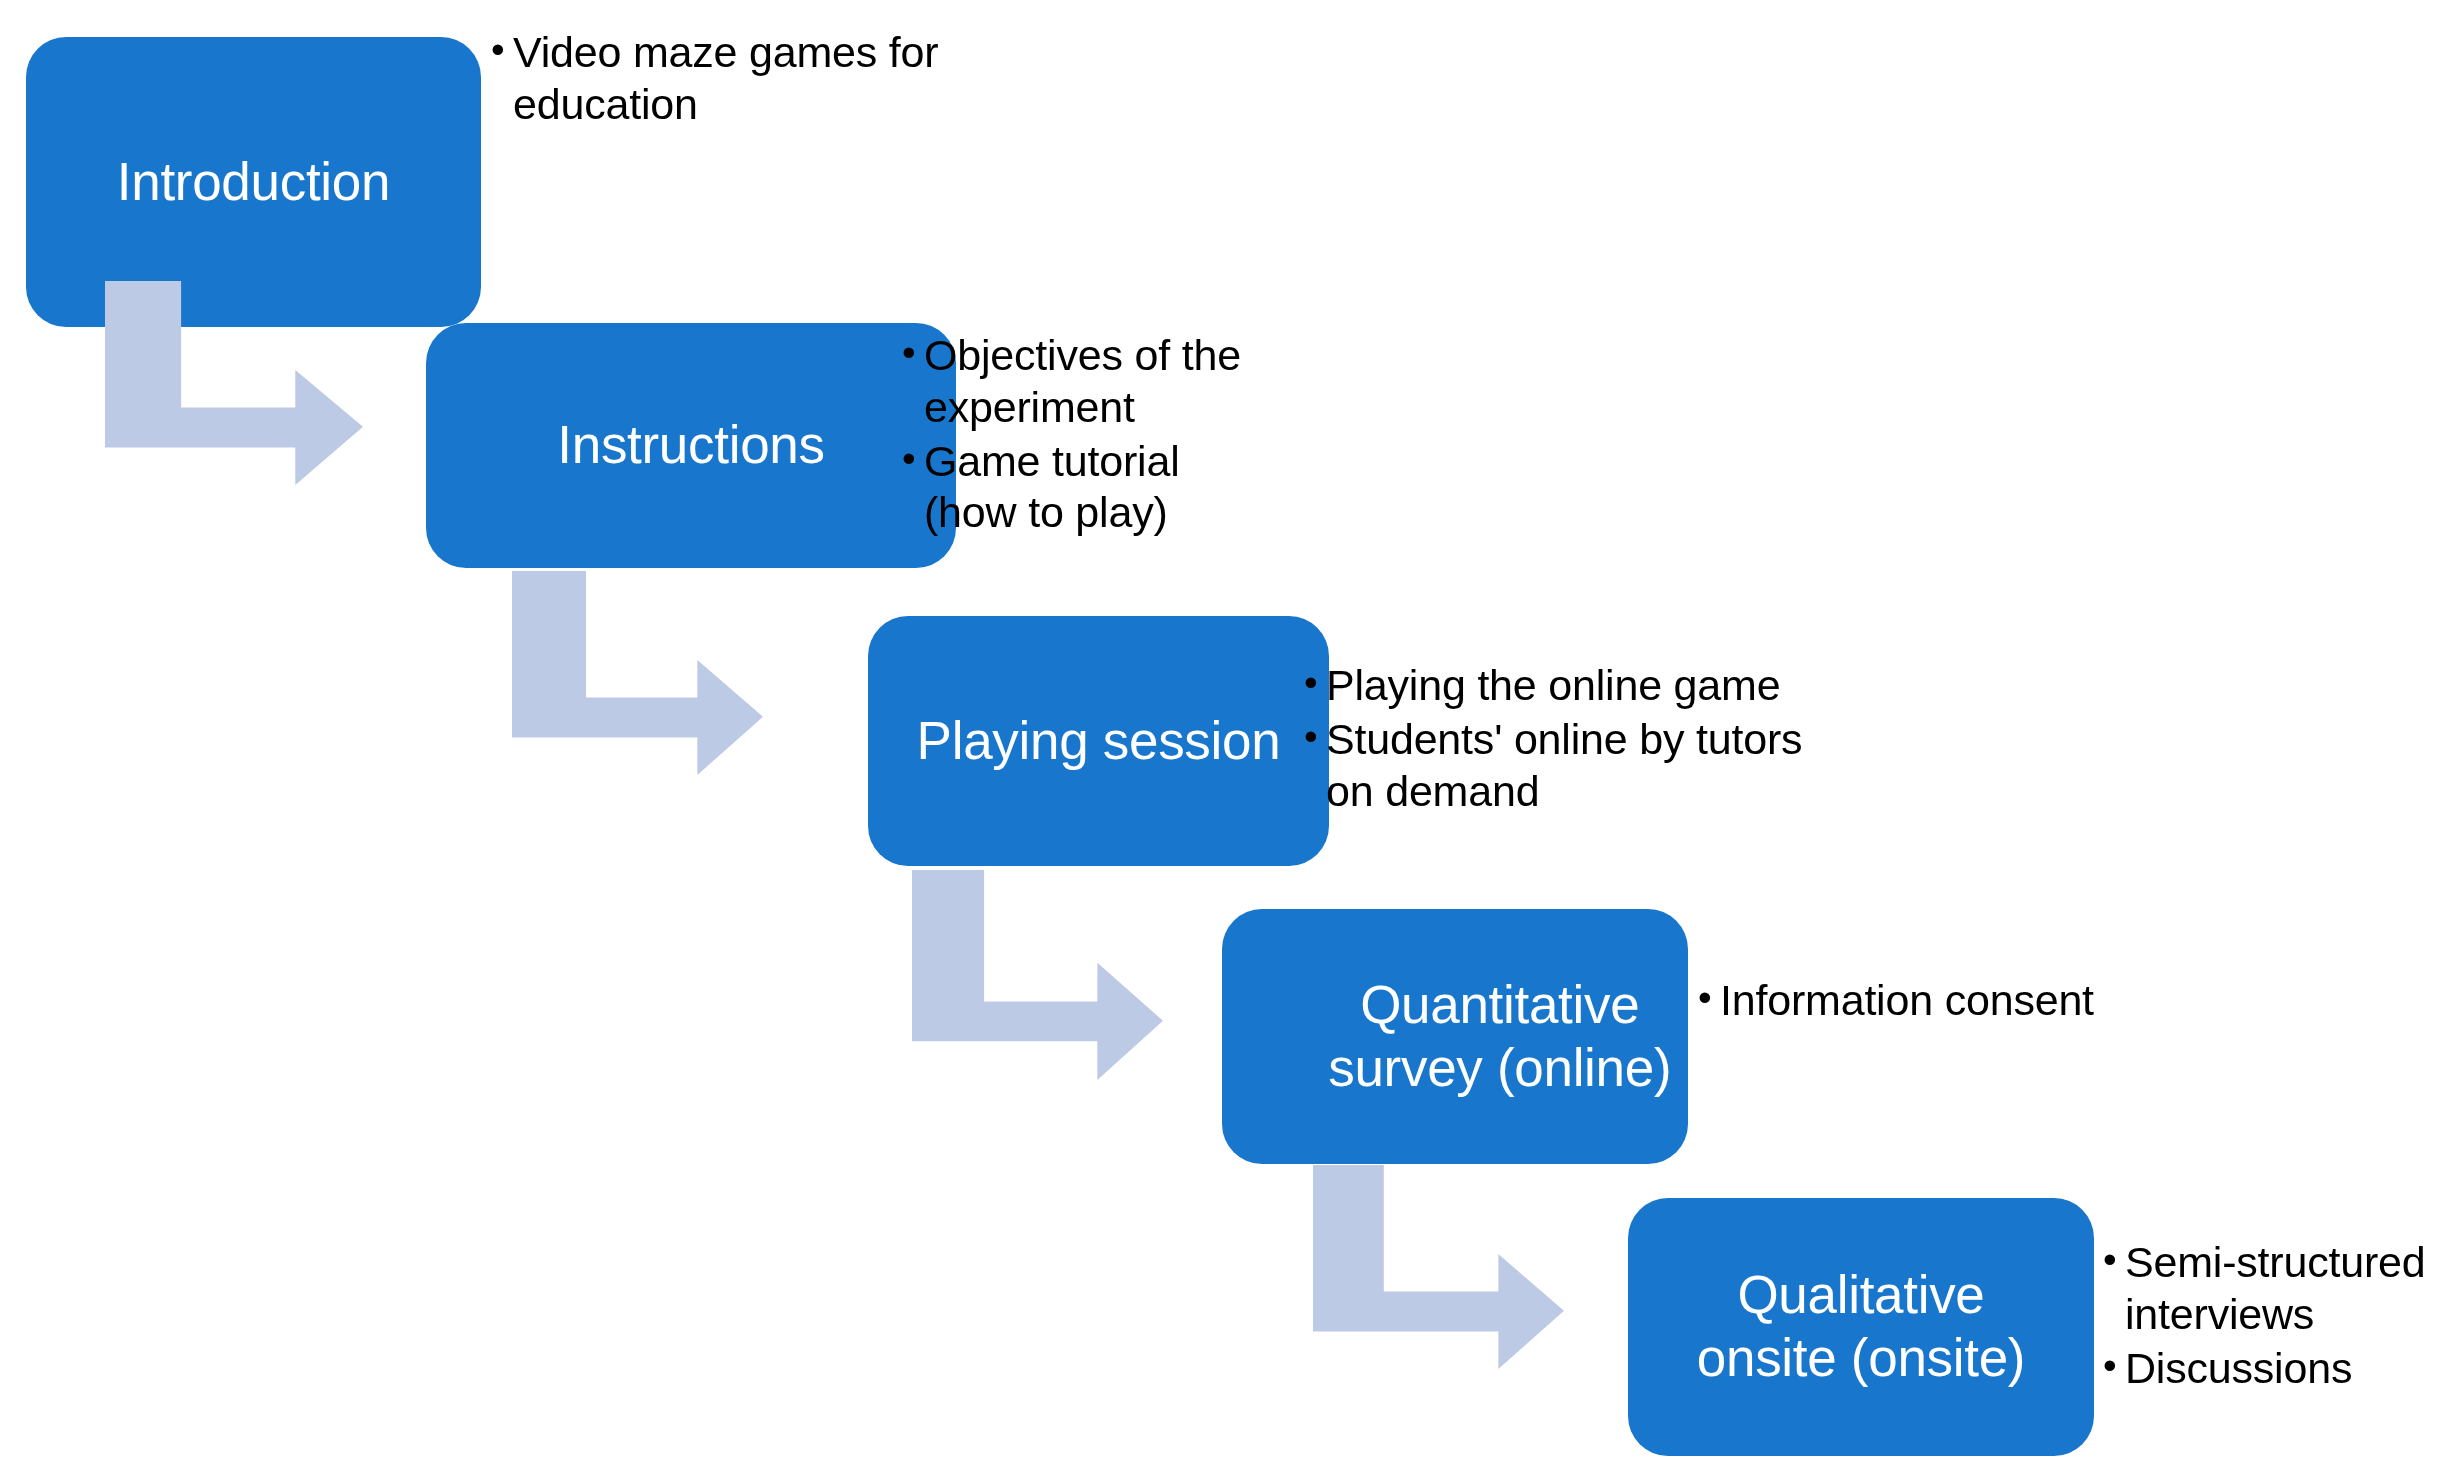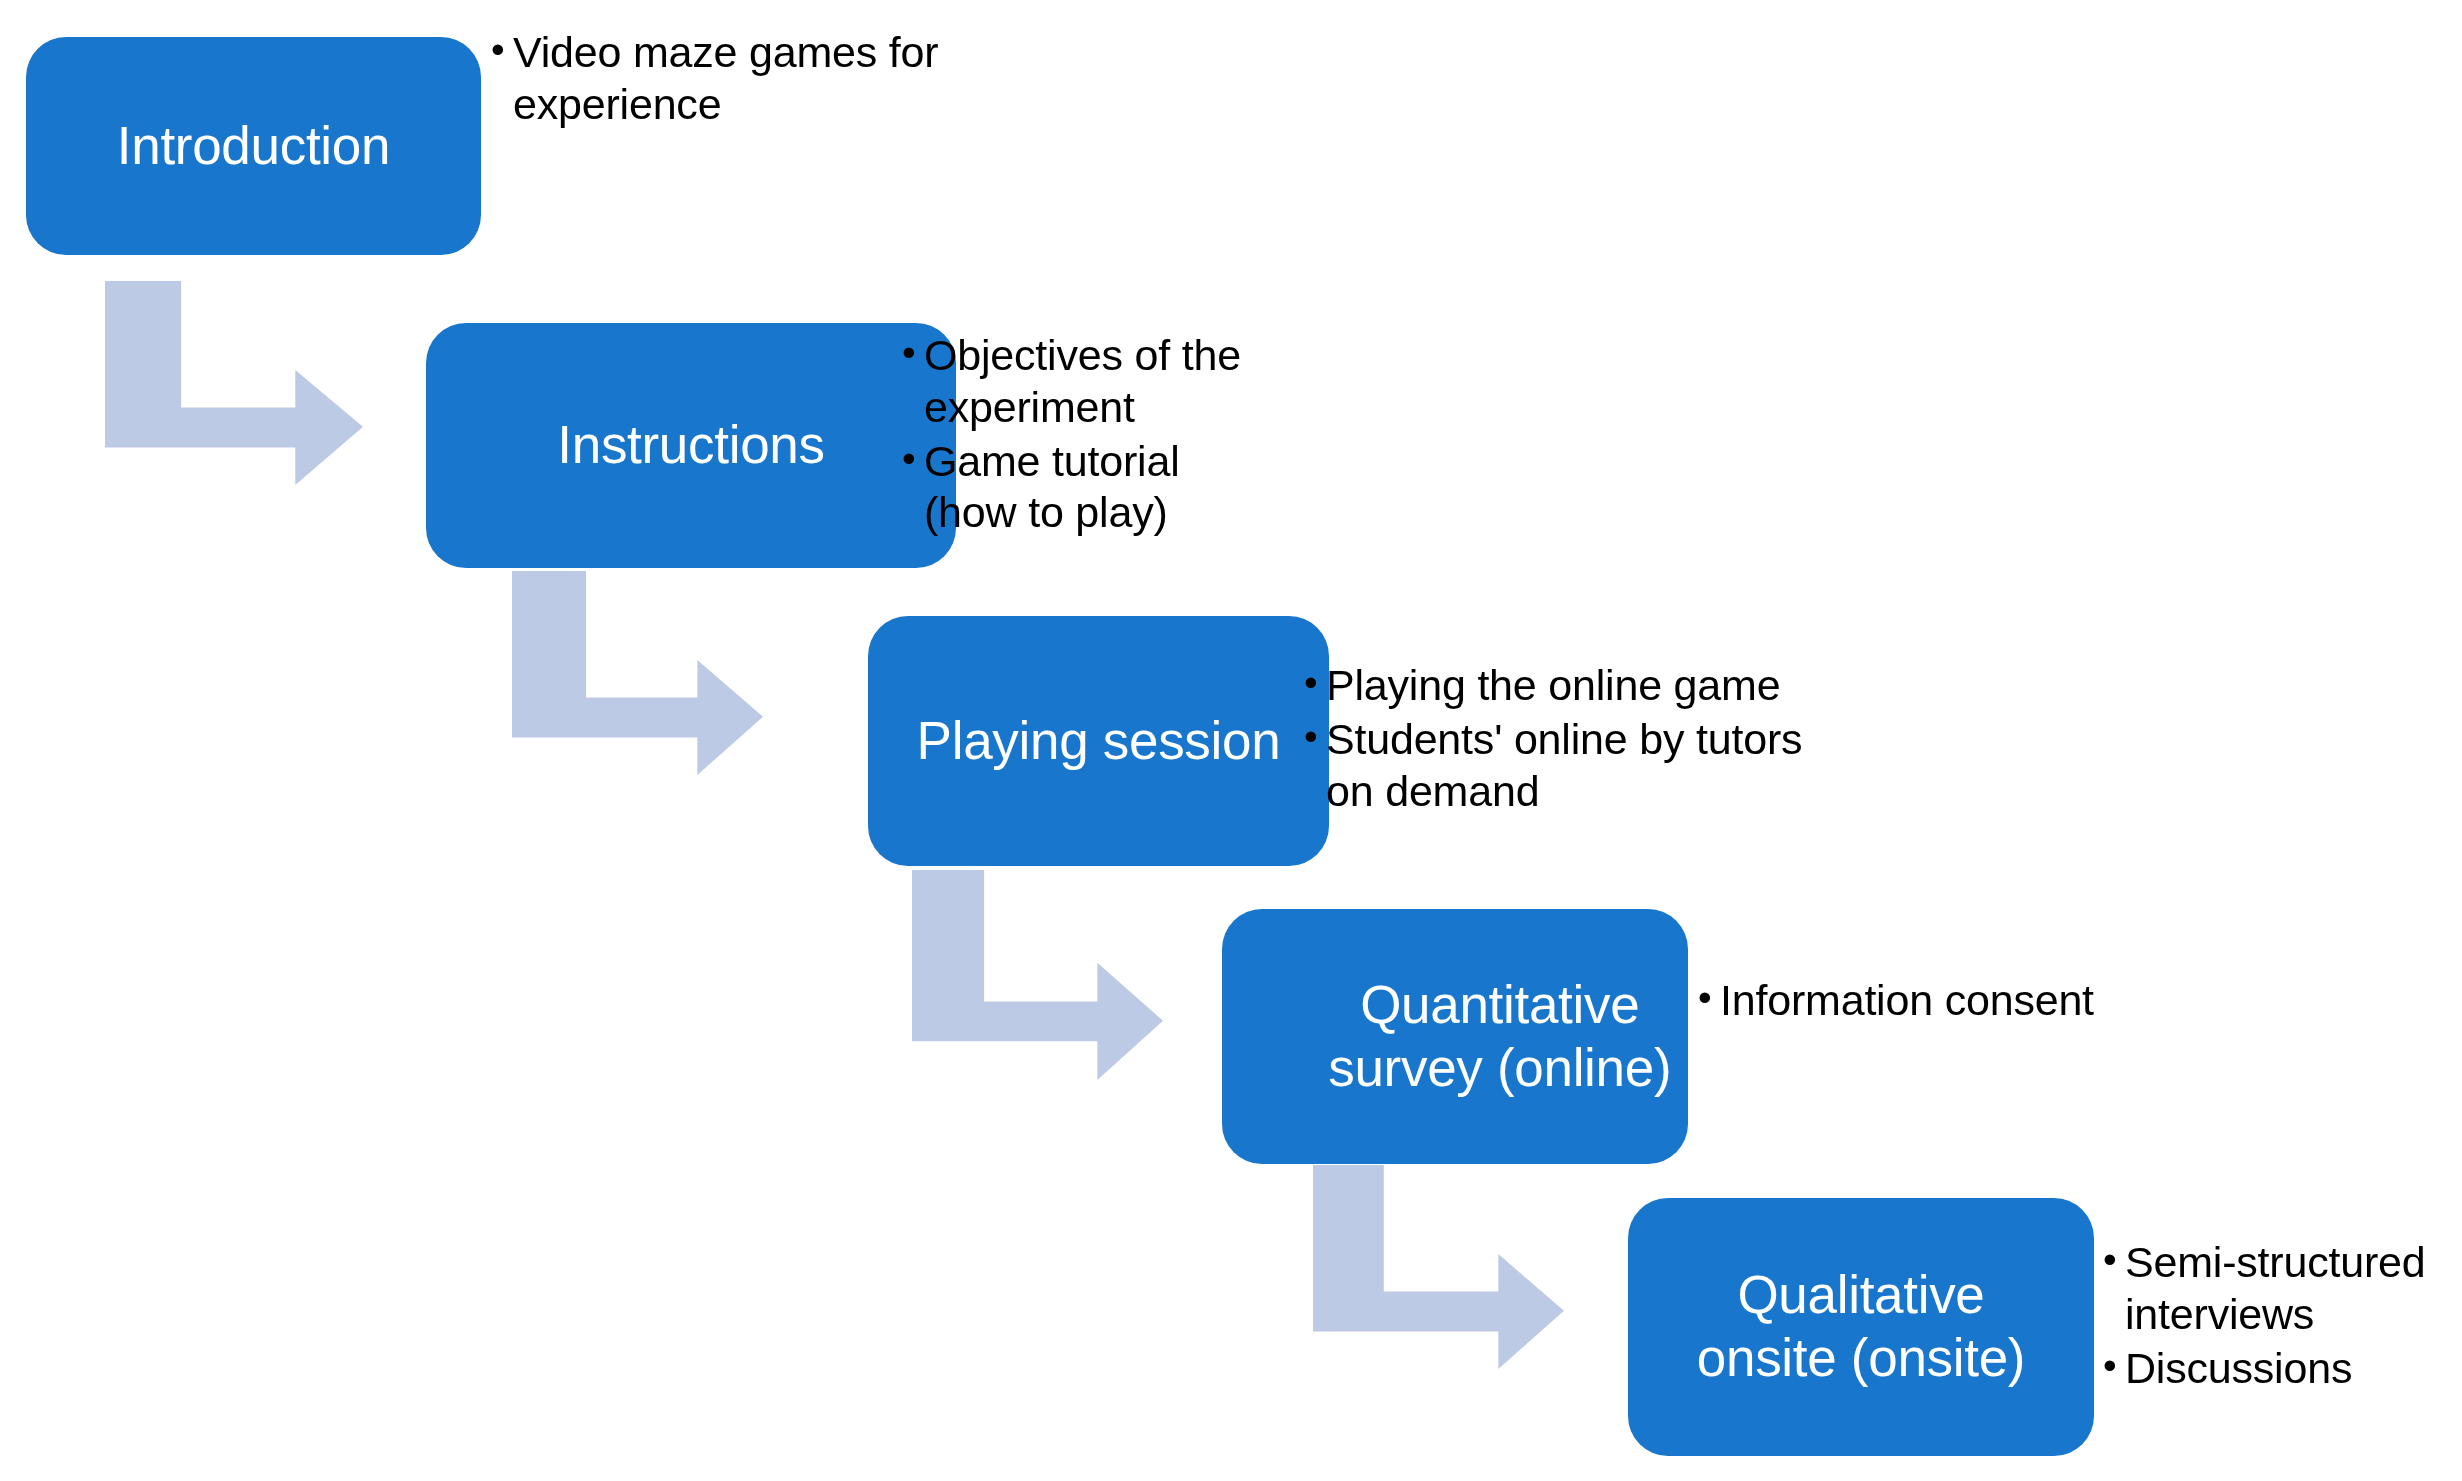--- a/index.html
+++ b/index.html
@@ -55,27 +55,27 @@
 
   
   .arrow{position:absolute;}
   .arrow svg{display:block;width:100%;height:100%;}
 </style>
 </head>
 <body>
 
 <div id="stage">
 
-  <div class="node" style="left:26px;top:37px;width:455px;height:218px;">
+  <div class="node" style="left:26px;top:37px;width:455px;height:290px;">
     <span class="node-label">Introduction</span>
   </div>
 
   <div class="bullets" style="left:491px;top:27px;width:515px;">
     <span class="bullet-item">Video maze games for
-experience</span>
+education</span>
   </div>
 
   <div class="arrow" style="left:105px;top:281px;width:258px;height:213px;">
     <svg viewBox="0 0 400 330" preserveAspectRatio="none">
       <path d="M 0 0 L 118 0 L 118 196 L 295 196 L 295 138 L 400 226 L 295 316 L 295 258 L 0 258 Z" fill="#BDCAE5"></path>
     </svg>
   </div>
 
   <div class="node" style="left:426px;top:323px;width:530px;height:245px;">
     <span class="node-label">Instructions</span>

